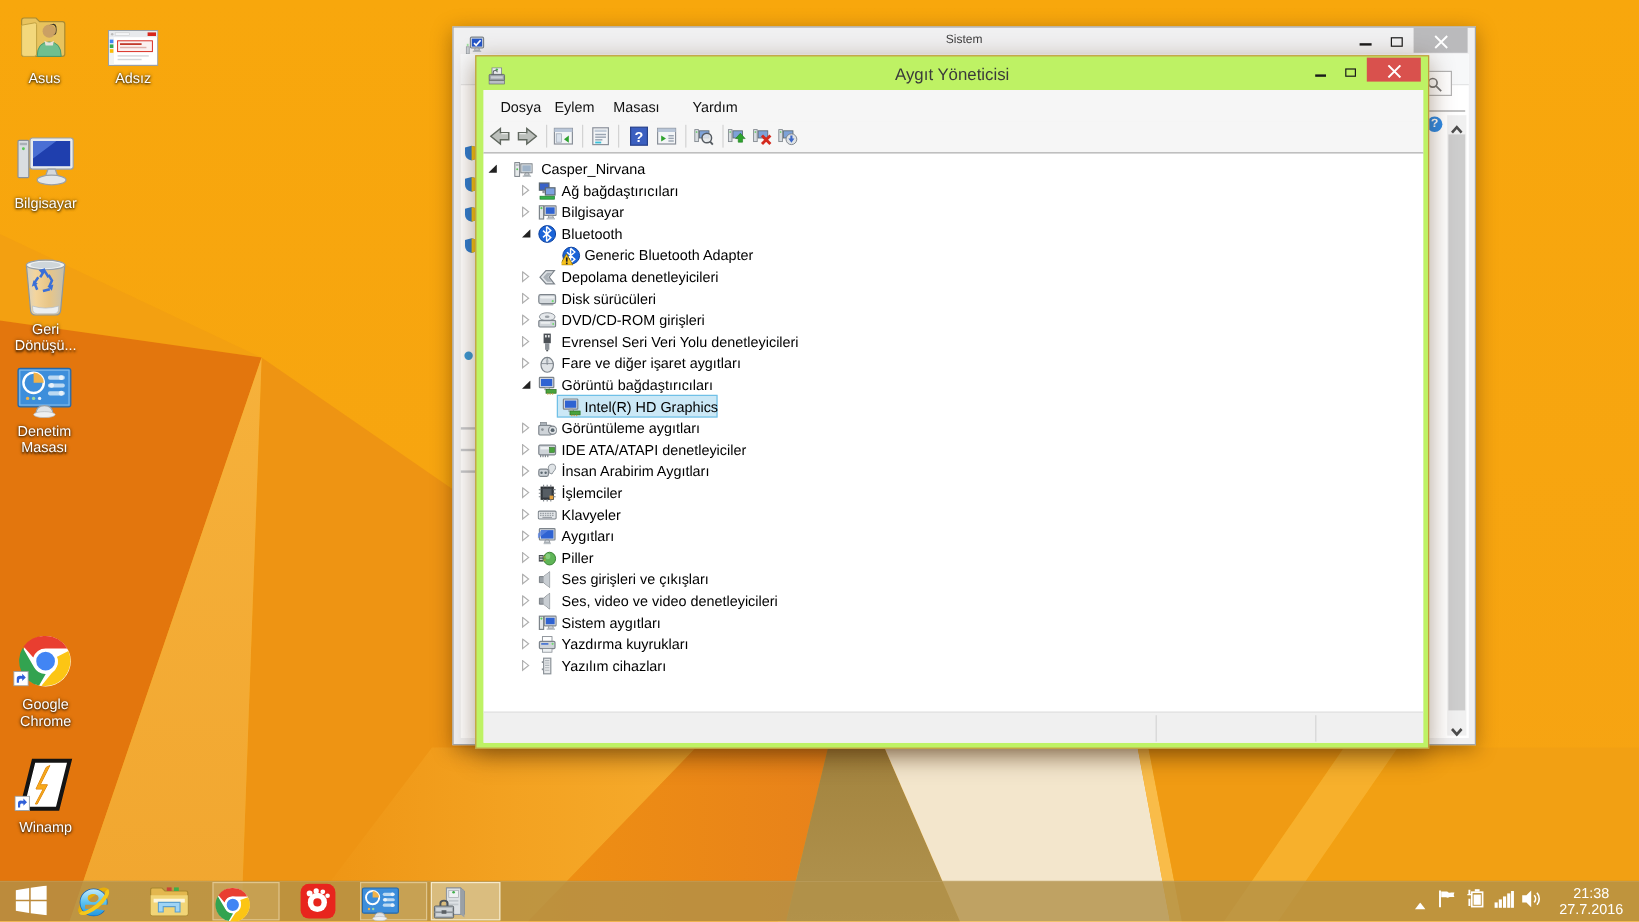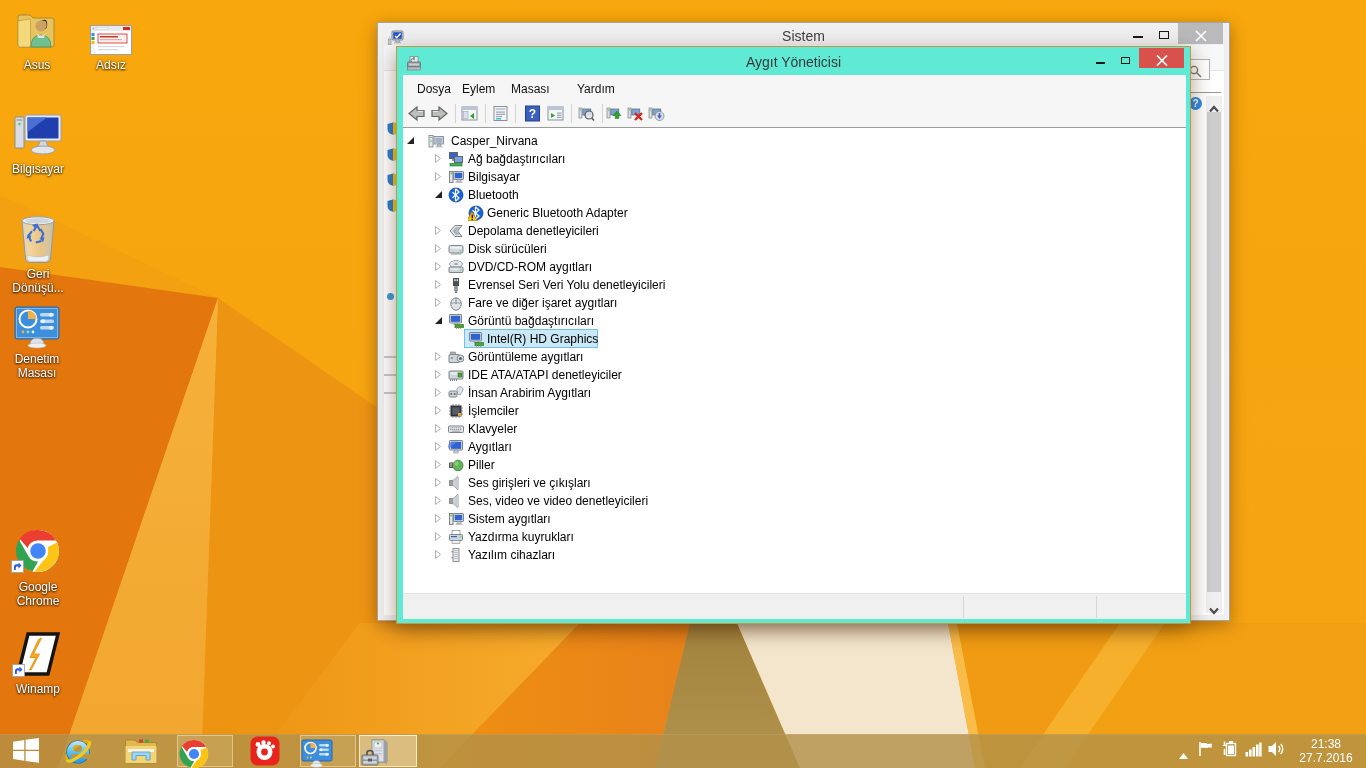--- a/index.html
+++ b/index.html
@@ -4,28 +4,28 @@
 * { margin:0; padding:0; box-sizing:border-box; }
 html,body { width:1366px; height:768px; overflow:hidden; font-family:"Liberation Sans", sans-serif; }
 #stage { position:relative; width:1366px; height:768px; overflow:hidden; background:#f7a50c; }
 .dico { position:absolute; text-align:center; }
 .dlab { color:#fff; font-size:12px; line-height:13.5px; text-shadow:0 1px 2px rgba(0,0,0,0.85), 0 0 3px rgba(0,0,0,0.5); margin-top:2px; }
 #taskbar { position:absolute; left:0; top:734px; width:1366px; height:34px; background:rgba(178,145,72,0.8); box-shadow:inset 0 1px 0 rgba(255,255,255,0.08); }
 .tbtn { position:absolute; top:1px; height:32px; border:1px solid rgba(255,244,215,0.45); background:rgba(255,240,200,0.15); }
 .tbtn-act { background:rgba(255,245,215,0.42); border-color:rgba(255,250,230,0.75); }
 #clock { position:absolute; right:12px; top:3px; width:56px; color:#fff; font-size:12px; line-height:14px; text-align:center; }
 #syswin { position:absolute; left:377px; top:22px; width:853px; height:599px; background:#f0f0f1; border:1px solid #a3a6a8; box-shadow:0 4px 16px rgba(60,30,0,0.4); }
-#systitle { position:absolute; left:0; right:0; top:5px; text-align:center; font-size:14px; color:#404040; }
+#systitle { position:absolute; left:0; right:0; top:5px; text-align:center; font-size:10px; color:#404040; }
 #sysclose { position:absolute; left:800px; top:0px; width:45px; height:21px; background:#bababc; text-align:center; padding-top:5px; }
 #syscontent { position:absolute; left:6px; top:22px; width:840px; height:570px; background:#fff; }
 #sysleftband { position:absolute; left:6px; top:22px; width:840px; height:26px; background:#f7f8f9; border-bottom:1px solid #e4e5e6; }
 .sysico { position:absolute; left:9px; }
 #searchbox { position:absolute; left:700px; top:36px; width:132px; height:21px; background:#fff; border:1px solid #b3b3b3; }
 #sysscroll { position:absolute; left:828px; top:73px; width:16px; height:517px; background:#f0f0f0; }
-#devwin { position:absolute; left:396px; top:46px; width:795px; height:578px; background:#5eead4; border:1px solid #c3983f; box-shadow:0 6px 20px rgba(70,35,0,0.45);text-decoration:underline; }
+#devwin { position:absolute; left:396px; top:46px; width:795px; height:578px; background:#bef264; border:1px solid #c3983f; box-shadow:0 6px 20px rgba(70,35,0,0.45);text-decoration:underline; }
 #devtitle { position:absolute; left:0; right:0; top:7px; text-align:center; font-size:14px; color:#3a3a3a; }
 #devclose { position:absolute; left:742px; top:1px; width:45px; height:20px; background:#d9514d; text-align:center; padding-top:4px; }
 #devclient { position:absolute; left:6px; top:28px; width:783px; height:544px; background:#f6f6f6; }
 #devmenu { position:absolute; left:0; top:0; width:783px; height:26px; background:#f6f6f6; font-size:12px; color:#111; }
 #devmenu span { position:absolute; top:7px; }
 #devtool { position:absolute; left:0; top:26px; width:783px; height:27px; background:#f6f6f6; border-bottom:1px solid #9b9b9b; }
 #devtree { position:absolute; left:0; top:53px; width:783px; height:465px; background:#fff; }
 #devstatus { position:absolute; left:0; top:518px; width:783px; height:26px; background:#f0f0f0; border-top:1px solid #e2e2e2; }
 .trow { position:absolute; font-size:12px; color:#000; height:18px; line-height:18px; white-space:nowrap; }
 #overlay { position:absolute; left:0; top:0; width:1366px; height:768px; }
@@ -414,21 +414,21 @@
 <svg style="position:absolute;left:435px;top:262px" width="7" height="10">
         <polygon points="0.5,0.5 5.5,4.5 0.5,8.5" fill="#fff" stroke="#b0b0b0"></polygon>
       </svg>
 <svg style="position:absolute;left:448px;top:259px" width="16" height="16" viewBox="0 0 16 16">
         <ellipse cx="8" cy="5" rx="6.5" ry="3.4" fill="#e6e9ec" stroke="#7d848b" stroke-width="0.7"></ellipse>
         <ellipse cx="8" cy="5" rx="2" ry="1" fill="#9aa0a6"></ellipse>
         <rect x="1" y="8" width="14" height="5.5" rx="1" fill="#cfd4d9" stroke="#7d848b"></rect>
         <rect x="2.5" y="9.5" width="8" height="1.2" fill="#f2f4f5"></rect>
         <circle cx="13" cy="11" r="0.8" fill="#6fdc6f"></circle>
       </svg>
-<div class="trow" style="left:468px;top:258px">DVD/CD-ROM aygıtları</div>
+<div class="trow" style="left:468px;top:258px">DVD/CD-ROM girişleri</div>
 <svg style="position:absolute;left:435px;top:280px" width="7" height="10">
         <polygon points="0.5,0.5 5.5,4.5 0.5,8.5" fill="#fff" stroke="#b0b0b0"></polygon>
       </svg>
 <svg style="position:absolute;left:448px;top:277px" width="16" height="16" viewBox="0 0 16 16">
         <rect x="5" y="1" width="6" height="8" fill="#4a4f54"></rect>
         <rect x="6.2" y="2.2" width="1.4" height="2" fill="#e8eaec"></rect>
         <rect x="8.6" y="2.2" width="1.4" height="2" fill="#e8eaec"></rect>
         <rect x="6.2" y="9" width="3.6" height="5.5" fill="#8d9399"></rect>
         <rect x="7.2" y="14.5" width="1.6" height="1.5" fill="#4a4f54"></rect>
       </svg>

